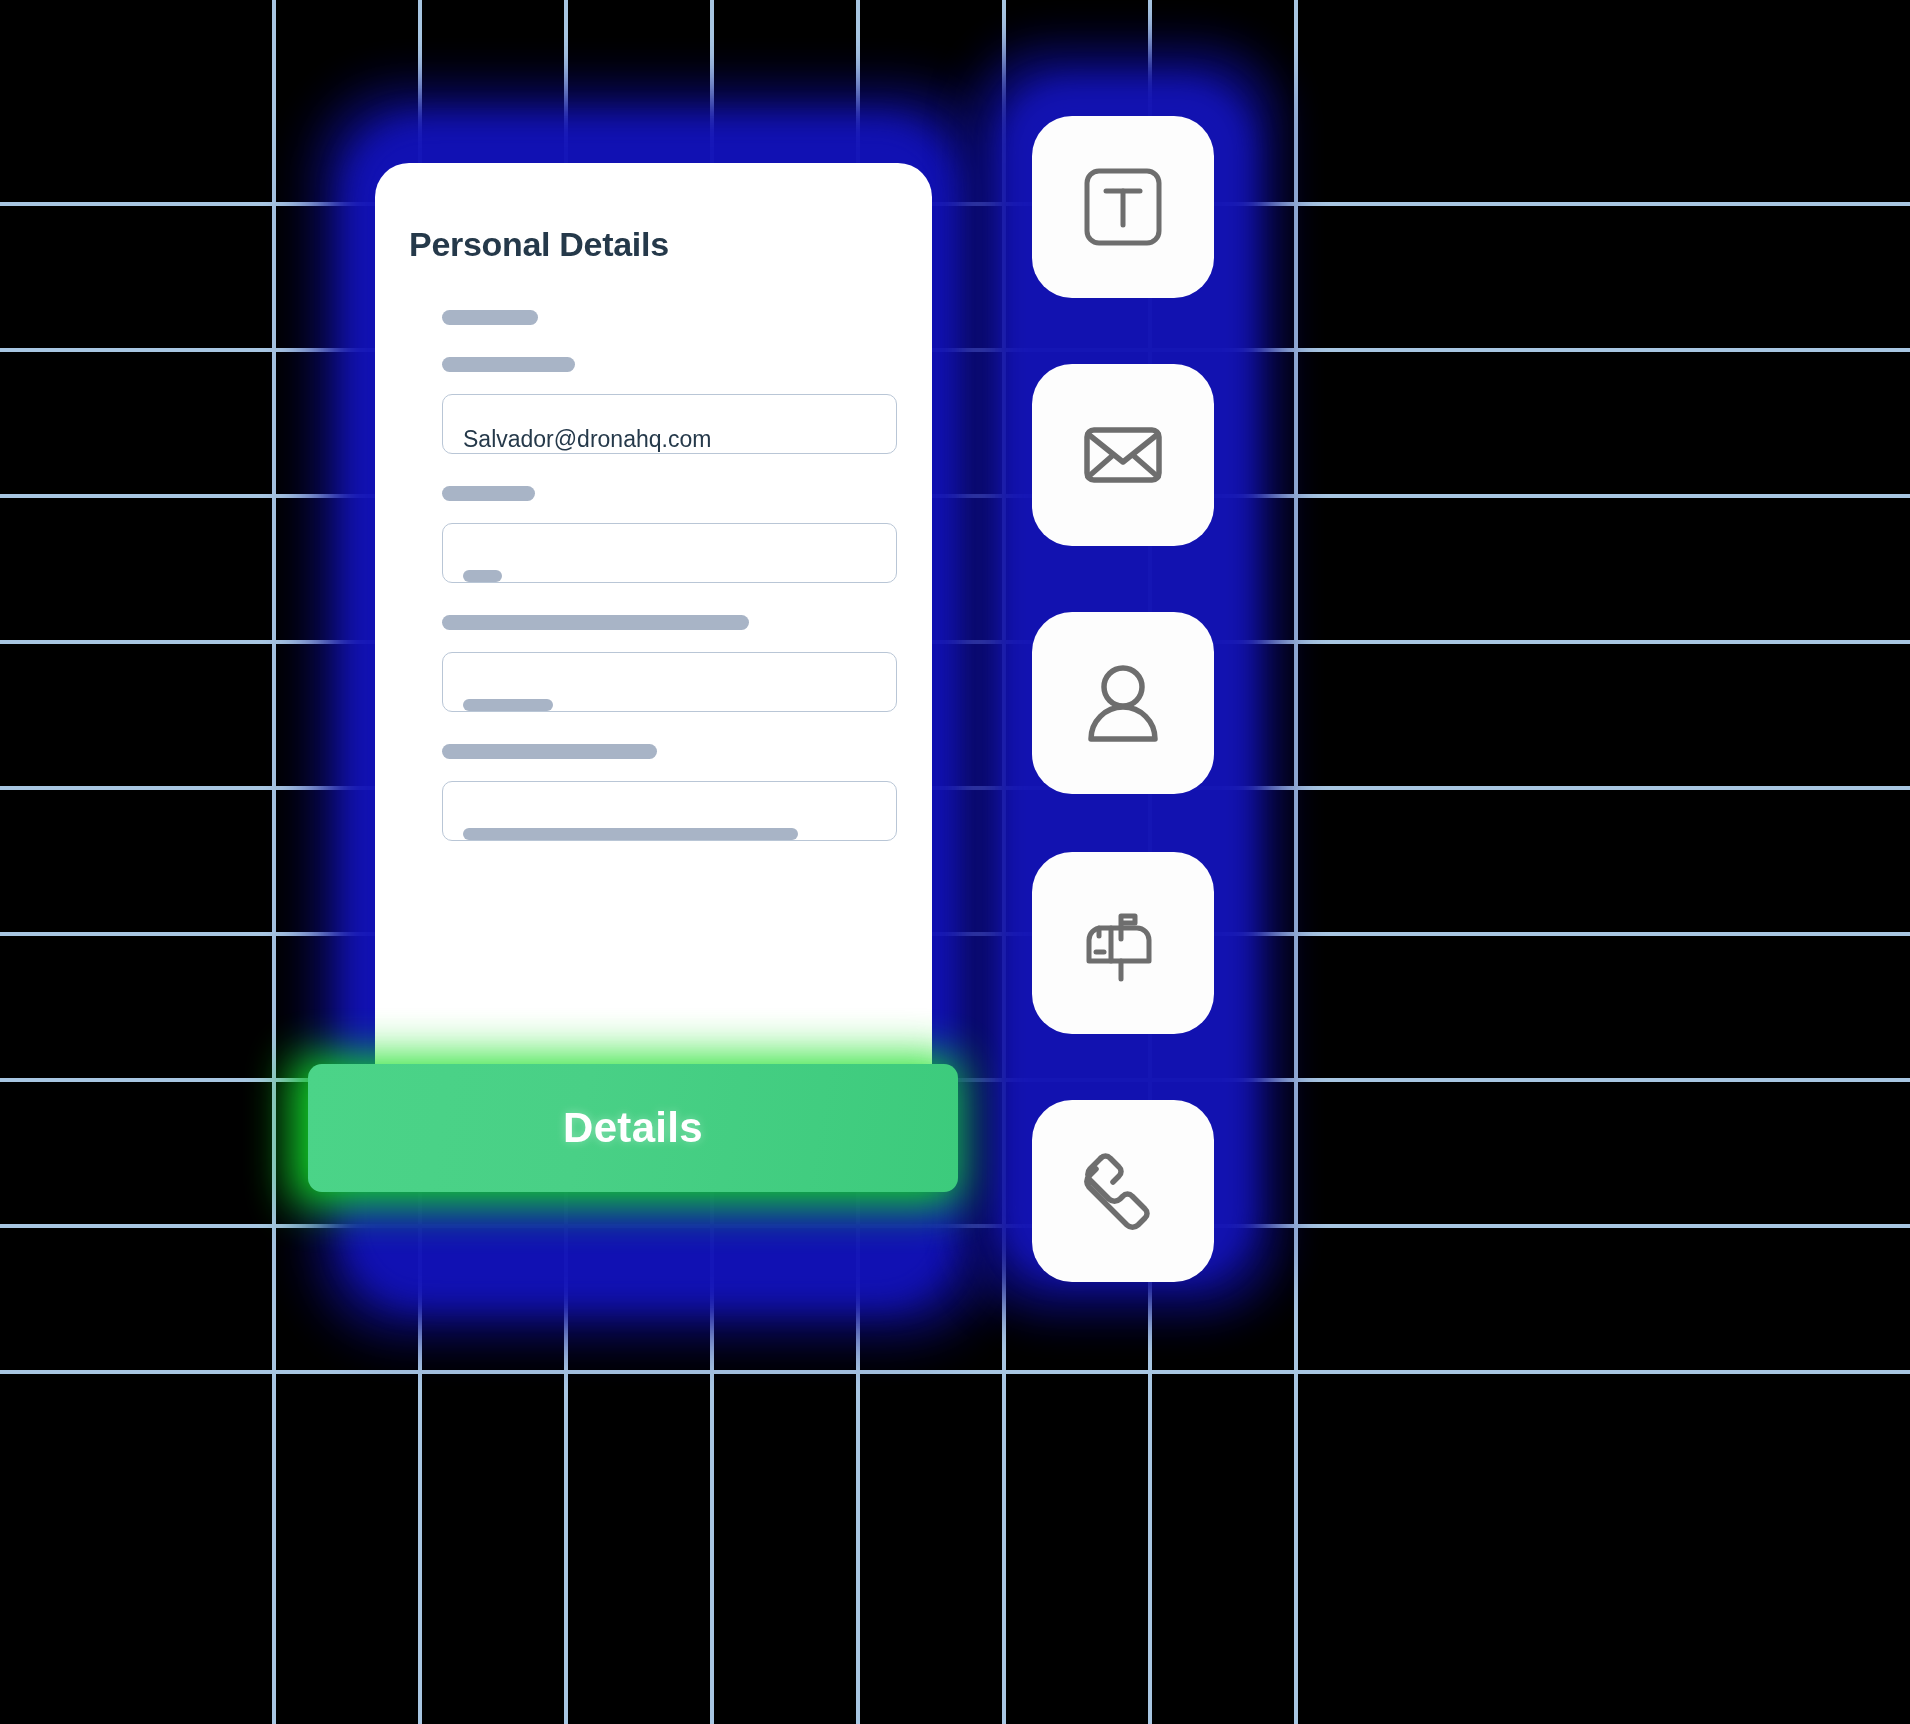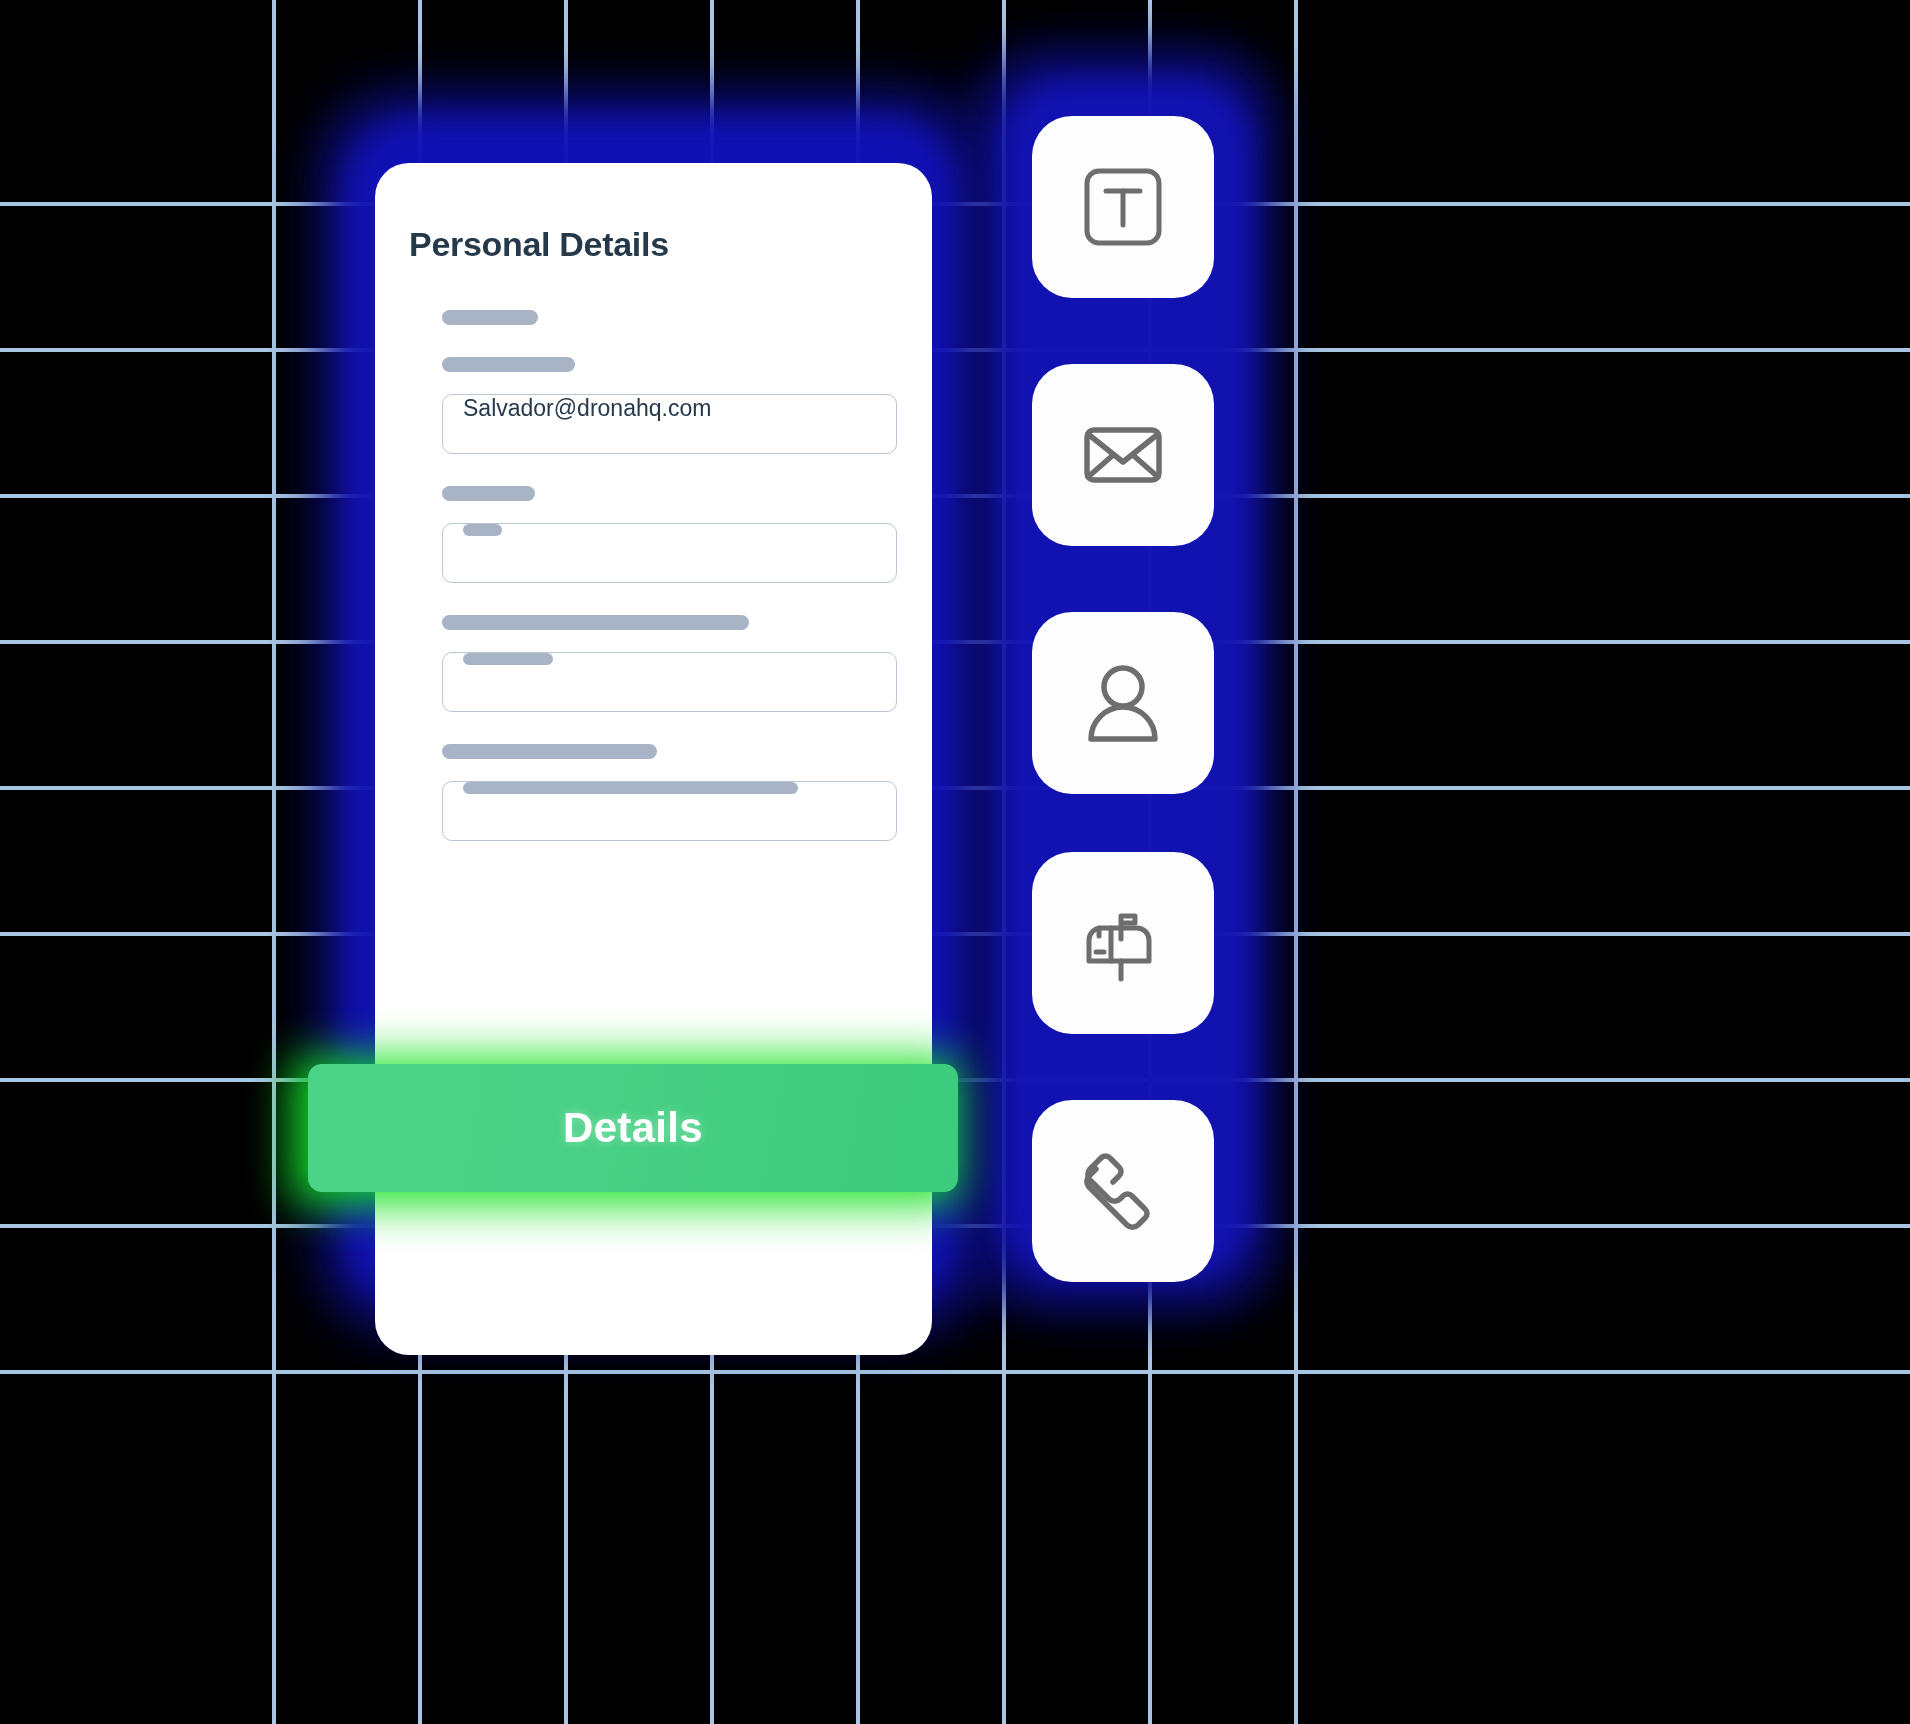--- a/index.html
+++ b/index.html
@@ -56,21 +56,21 @@
     background: #1717cf;
     opacity: 0.62;
   }
 
   
   #form-card {
     position: absolute;
     left: 375px;
     top: 163px;
     width: 557px;
-    height: 1192px;
+    height: 1028px;
     background: #ffffff;
     border-radius: 34px;
     overflow: hidden;
   }
 
   #form-inner {
     position: absolute;
     left: 0; top: 0; right: 0; bottom: 0;
     padding: 62px 34px 0 34px;
   }
@@ -92,21 +92,21 @@
     background: #a8b4c6;
     margin-bottom: 22px;
     margin-left: 33px;
   }
 
   .input-box {
     border: 1.5px solid #b9c6d6;
     border-radius: 10px;
     height: 60px;
     display: flex;
-    align-items: flex-start;
+    align-items: flex-end;
     background: #ffffff;
     margin-left: 33px;
     margin-right: 1px;
   }
 
   .input-value {
     font-size: 23px;
     color: #25394a;
     padding-left: 20px;
   }

